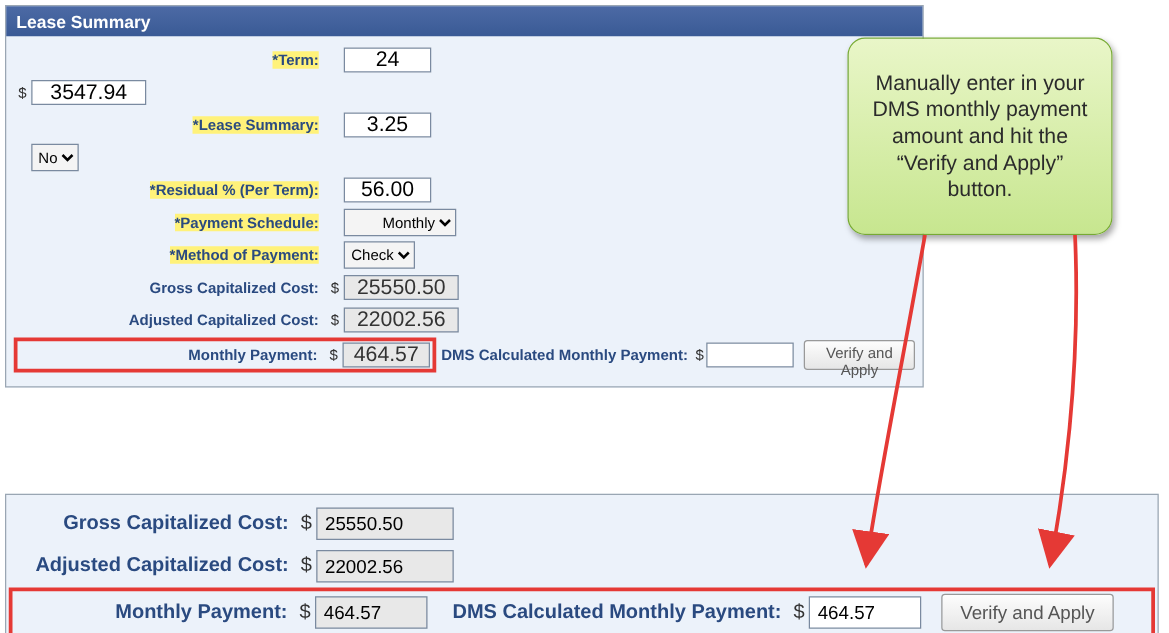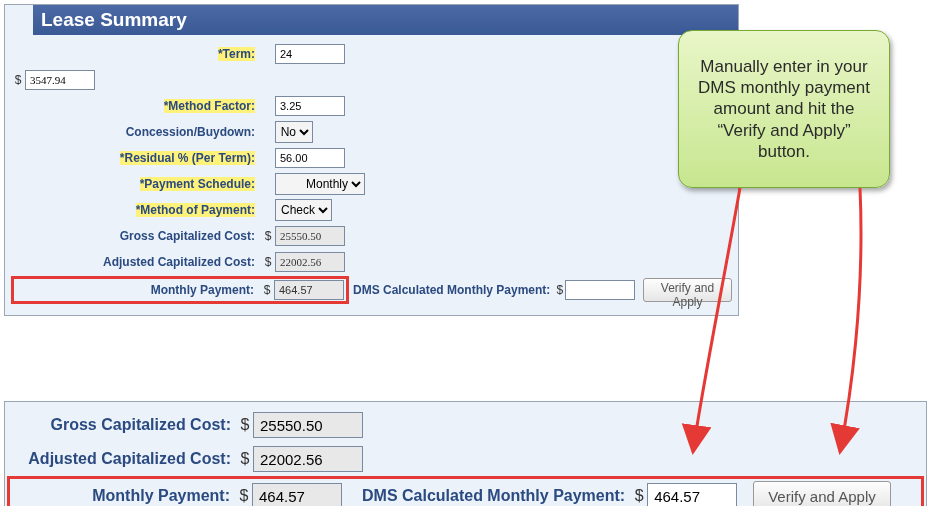--- a/index.html
+++ b/index.html
@@ -16,23 +16,22 @@
   
   .panel {
     border: 1px solid #9aa6b3;
     background: #ecf2fa;
     width: 735px;
   }
   .panel-header {
     background: linear-gradient(#4c6aa5, #3a5a95);
     color: #ffffff;
     font-weight: bold;
-    font-size: 19px;
+    font-size: 14px;
     padding: 4px 8px;
-    margin-left: 28px;
   }
   .panel-body {
     padding: 6px 6px 10px 6px;
   }
   .row {
     display: flex;
     align-items: center;
     height: 26px;
   }
   .lbl {
@@ -48,29 +47,30 @@
   .dollar {
     width: 14px;
     color: #333;
     text-align: center;
     font-weight: normal;
   }
   input.txt {
     height: 20px;
     border: 1px solid #7a8aa0;
     background: #ffffff;
-    font-size: 11px;
+    font-size: 17px;
     padding: 1px 4px;
+    text-align: center;
   }
   input.ro {
     background: #e8e8e8;
     color: #333;
   }
   .w70  { width: 70px; }
-  .w90  { width: 70px; font-family: Liberation Serif, serif; }
+  .w90  { width: 92px; }
   .sel {
     height: 22px;
     border: 1px solid #7a8aa0;
     background: #f4f4f4;
     font-size: 12px;
     text-align: right;
   }
   .mprow {
     display: flex;
     align-items: center;
@@ -194,27 +194,26 @@
       <span class="dollar"></span>
       <input class="txt w70" value="24" style="">
     </div>
 
     <div class="row">
       <span class="dollar">$</span>
       <input class="txt w90" value="3547.94" style="">
     </div>
 
     <div class="row">
-      <div class="lbl"><span class="req">*Method Factor:</span></div>
+      <div class="lbl"><span class="req">*Lease Summary:</span></div>
       <span class="dollar"></span>
       <input class="txt w70" value="3.25" style="">
     </div>
 
     <div class="row">
-      <div class="lbl">Concession/Buydown:</div>
       <span class="dollar"></span>
       <select class="sel">
         <option>No</option>
       </select>
     </div>
 
     <div class="row">
       <div class="lbl"><span class="req">*Residual % (Per Term):</span></div>
       <span class="dollar"></span>
       <input class="txt w70" value="56.00" style="">

